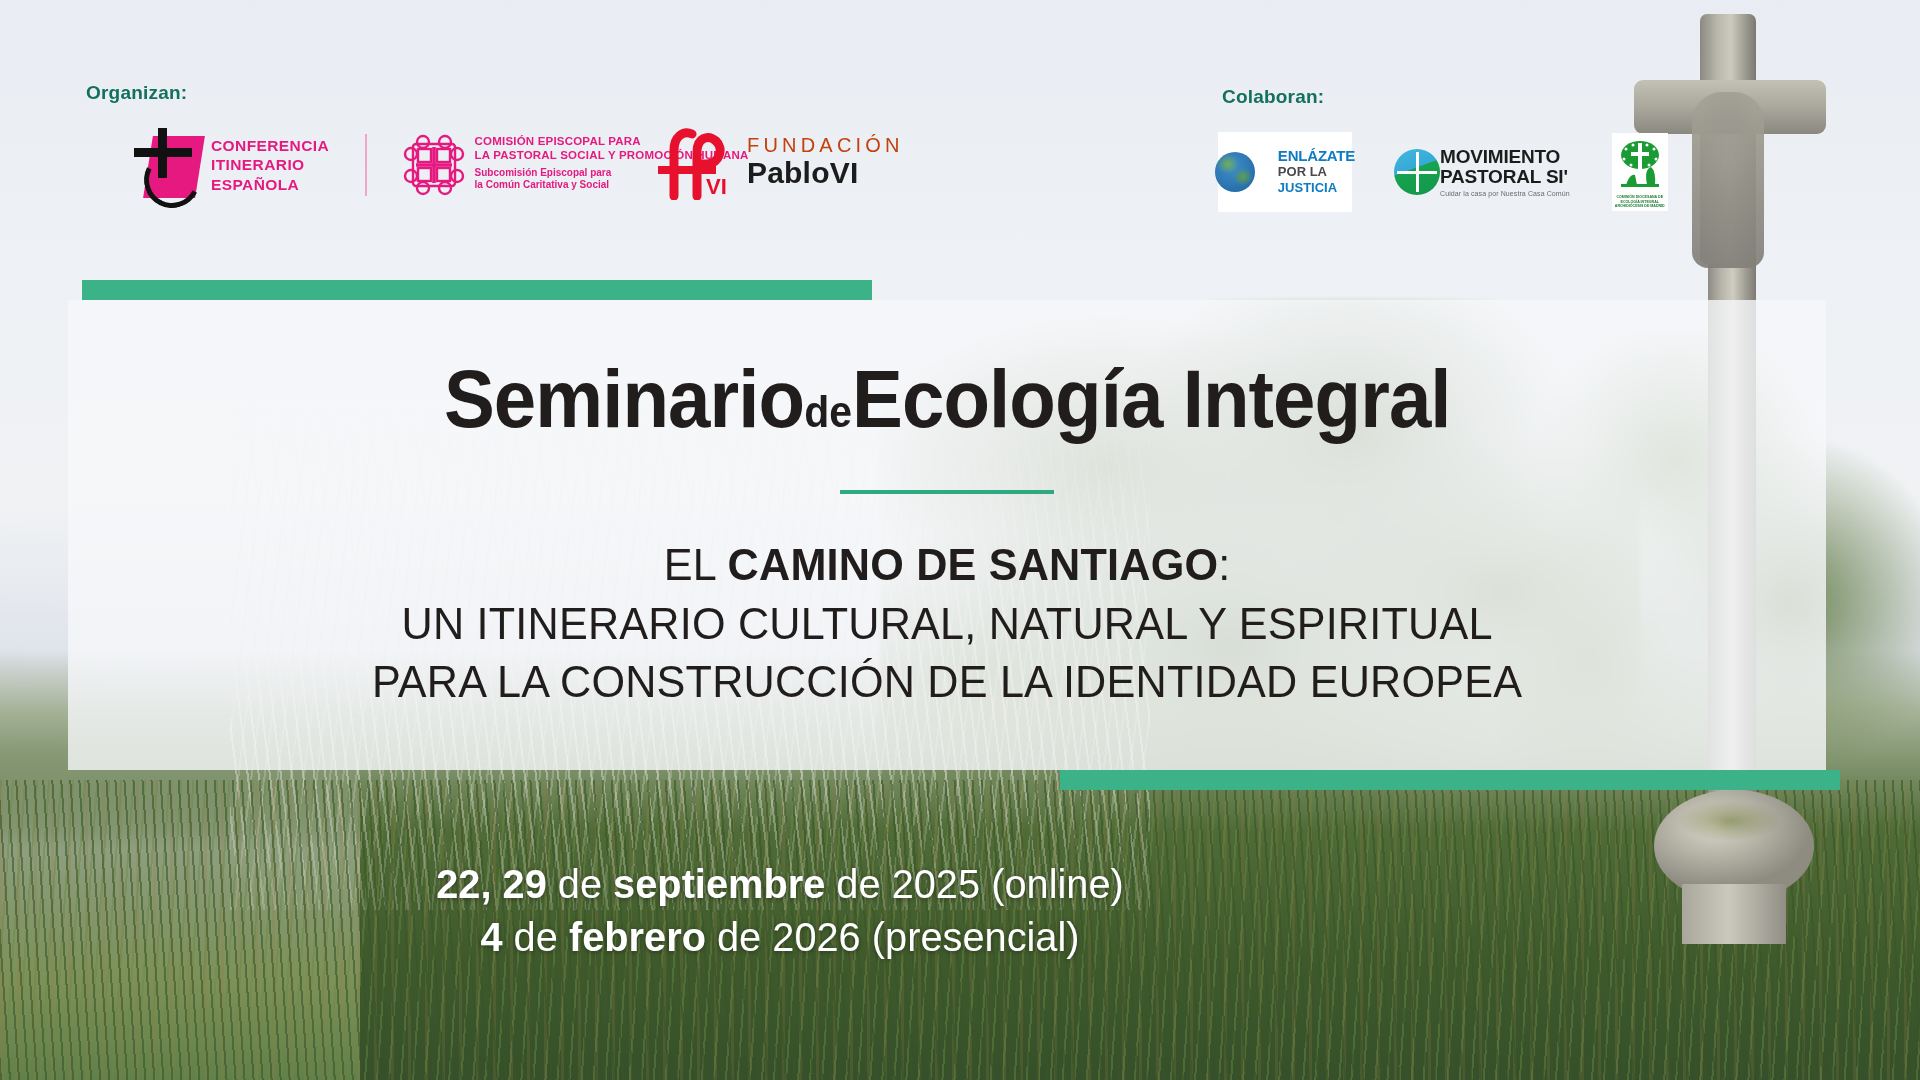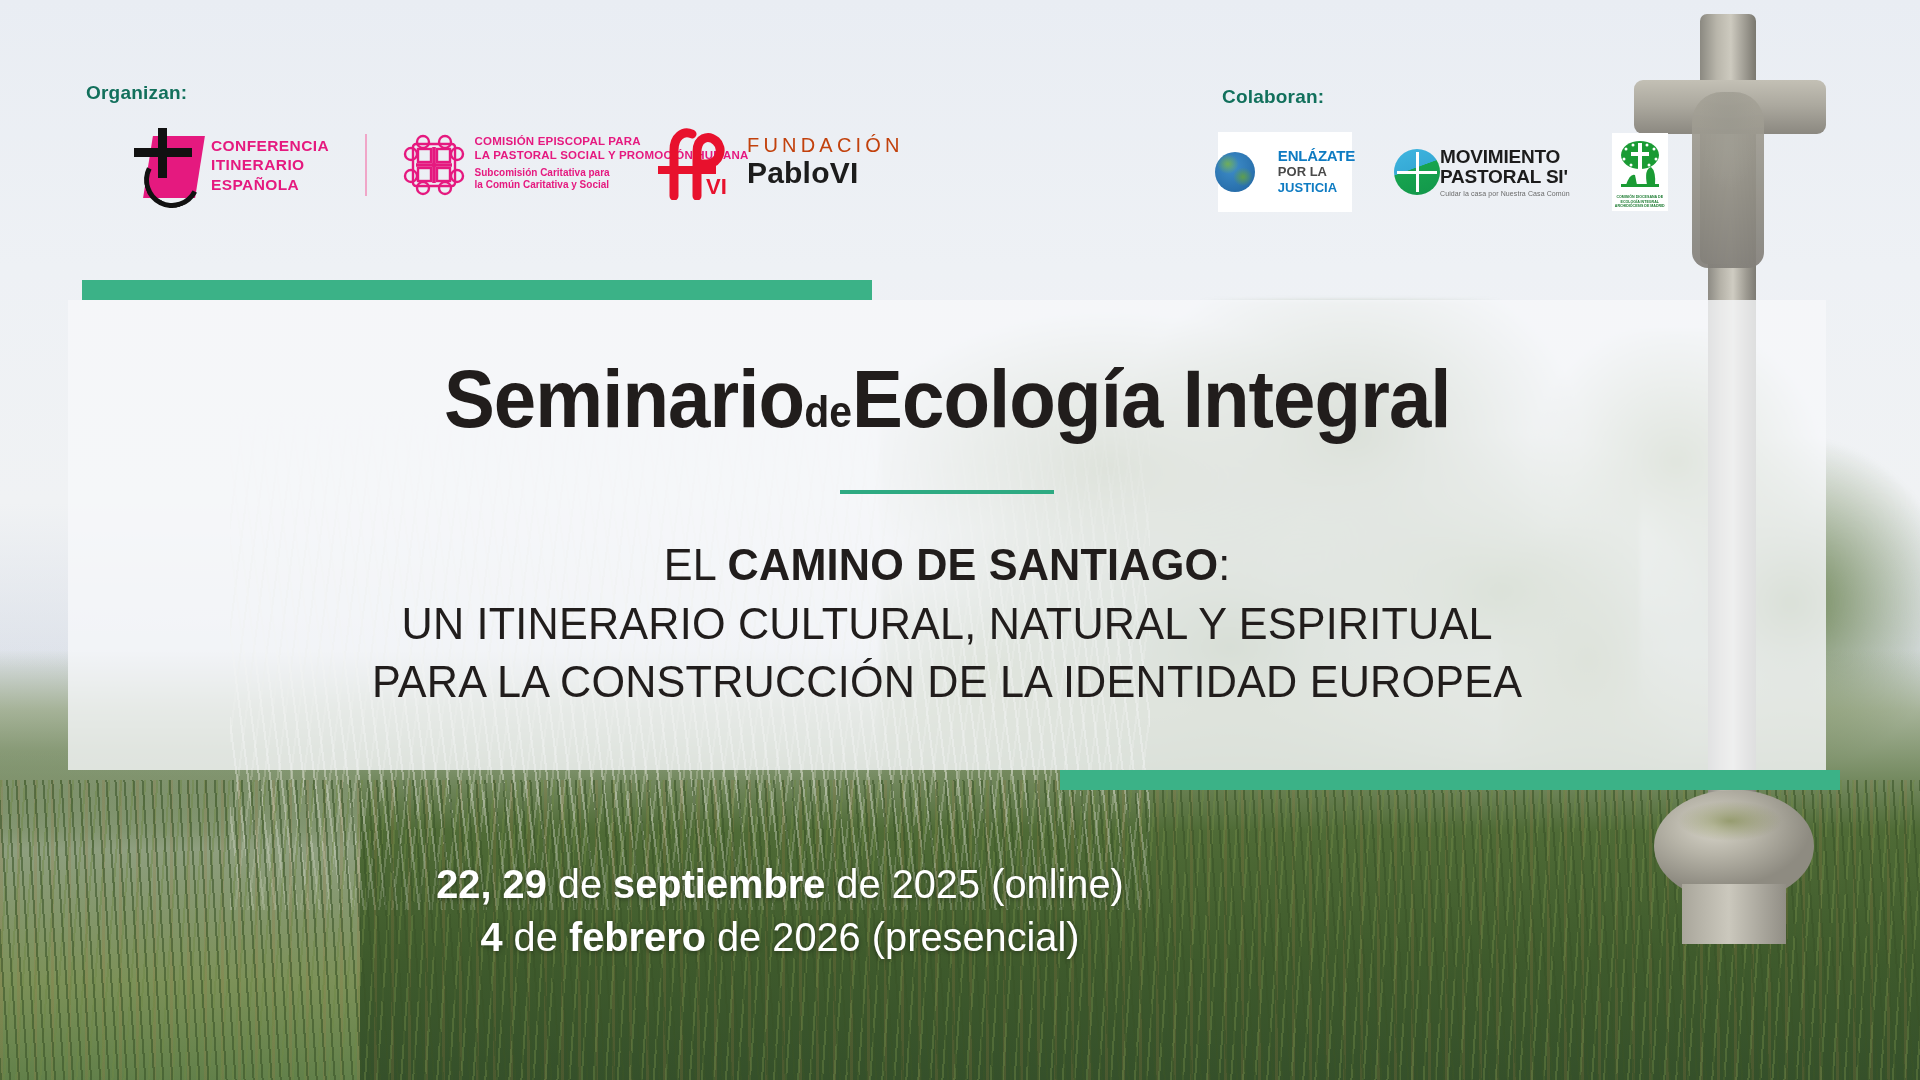--- a/index.html
+++ b/index.html
@@ -289,21 +289,21 @@
               <circle cx="54" cy="42" r="6"></circle>
             </g>
           </svg>
         </div>
         <div>
           <div class="ceps-txt-a">
             <div>COMISIÓN EPISCOPAL PARA</div>
             <div>LA PASTORAL SOCIAL Y PROMOCIÓN HUMANA</div>
           </div>
           <div class="ceps-txt-b">
-            <div>Subcomisión Caritativa para</div>
+            <div>Subcomisión Episcopal para</div>
             <div>la Común Caritativa y Social</div>
           </div>
         </div>
       </div>
     </div>
 
     <div class="logo-fpvi">
       <div class="fpvi-mark">
         <svg viewBox="0 0 86 78" width="86" height="78" aria-hidden="true">
           <g fill="none" stroke="#e8112d" stroke-width="9" stroke-linecap="round">

